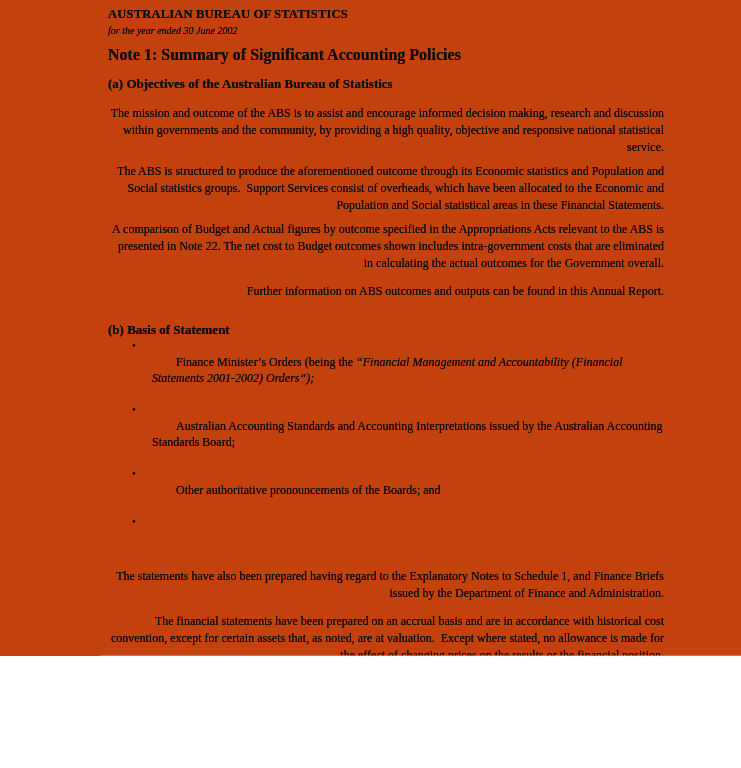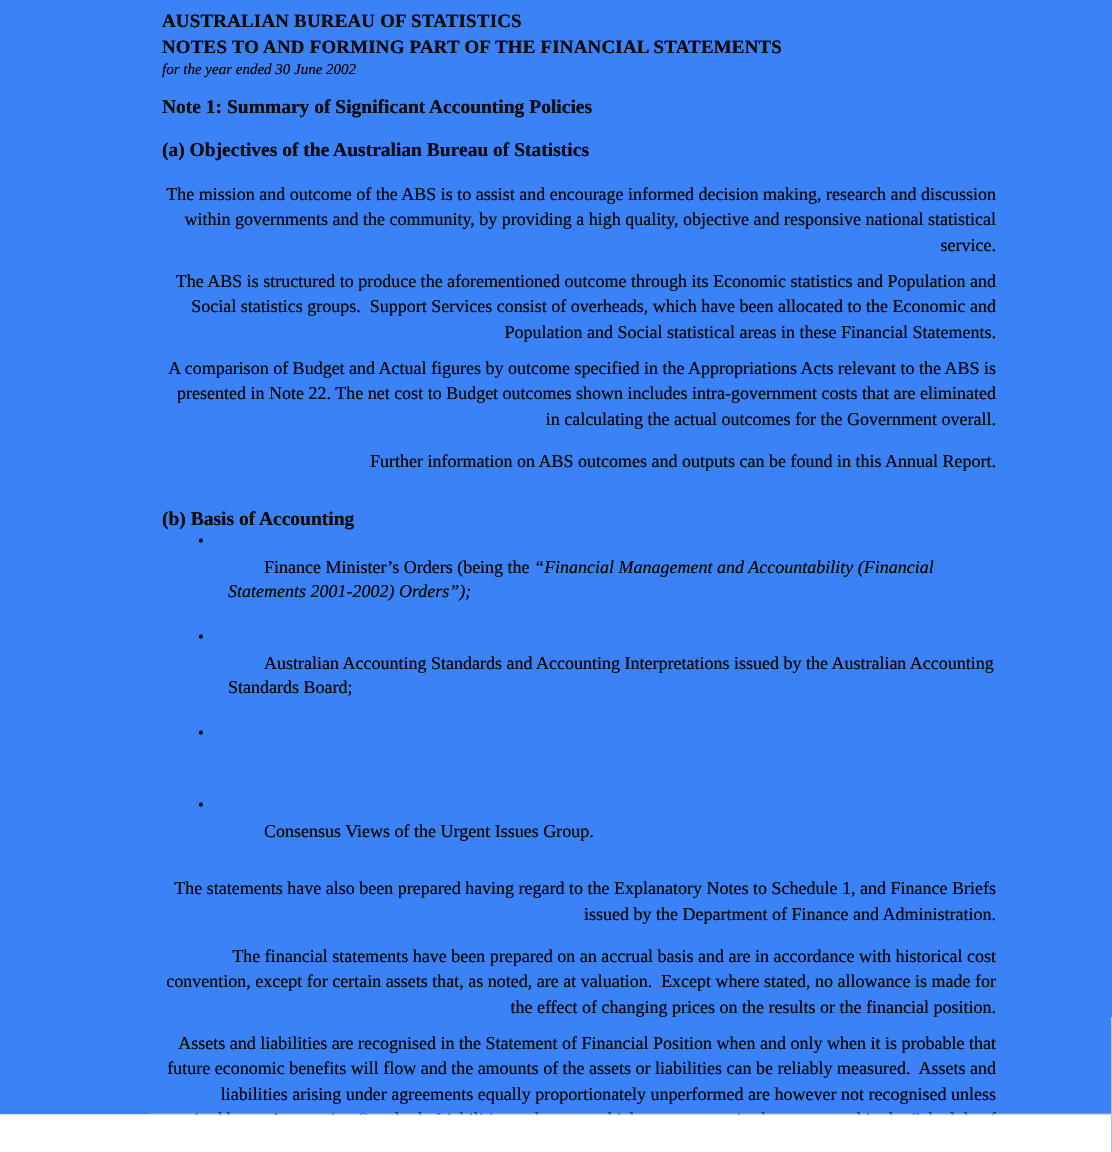--- a/index.html
+++ b/index.html
@@ -1,20 +1,20 @@
 <!DOCTYPE html>
 <html><head>
 <meta charset="utf-8">
 <style>
   html, body { margin: 0; padding: 0; background: #ffffff; }
   .page {
     position: relative;
     width: 741px;
-    height: 743px;
-    background: #3b82f6;
+    height: 656px;
+    background: #c2410c;
     overflow: hidden;
     font-family: "Liberation Serif", "DejaVu Serif", serif;
     color: #0e0e0e;
     text-shadow: 0 0 0.35px rgba(0,0,0,0.85);
   }
   .content {
     position: absolute;
     left: 108px;
     top: 6px;
     width: 556px;
@@ -24,21 +24,21 @@
     font-weight: bold;
     line-height: 16.5px;
     letter-spacing: 0.15px;
   }
   .h-period {
     font-size: 10px;
     font-style: italic;
     line-height: 16px;
   }
   .h-note {
-    font-size: 13px;
+    font-size: 16px;
     font-weight: bold;
     line-height: 17px;
     margin-top: 7px;
   }
   .h-section {
     font-size: 13px;
     font-weight: bold;
     line-height: 17px;
   }
   .para {
@@ -79,48 +79,47 @@
   .mt13 { margin-top: 13px; }
   .mt21 { margin-top: 21px; }
 </style>
 </head>
 <body>
 
 <div class="page">
   <div class="content">
 
     <div class="h-org">AUSTRALIAN BUREAU OF STATISTICS</div>
-    <div class="h-title">NOTES TO AND FORMING PART OF THE FINANCIAL STATEMENTS</div>
     <div class="h-period">for the year ended 30 June 2002</div>
 
     <div class="h-note">Note 1: Summary of Significant Accounting Policies</div>
 
     <div class="h-section mt12">(a) Objectives of the Australian Bureau of Statistics</div>
 
     <p class="para mt13">The mission and outcome of the ABS is to assist and encourage informed decision making, research and discussion within governments and the community, by providing a high quality, objective and responsive national statistical service.</p>
     <p class="para mt7">The ABS is structured to produce the aforementioned outcome through its Economic statistics and Population and Social statistics groups.  Support Services consist of overheads, which have been allocated to the Economic and Population and Social statistical areas in these Financial Statements.</p>
     <p class="para mt7">A comparison of Budget and Actual figures by outcome specified in the Appropriations Acts relevant to the ABS is presented in Note 22. The net cost to Budget outcomes shown includes intra-government costs that are eliminated in calculating the actual outcomes for the Government overall.</p>
     <p class="para mt11">Further information on ABS outcomes and outputs can be found in this Annual Report.</p>
 
-    <div class="h-section mt21">(b) Basis of Accounting</div>
+    <div class="h-section mt21">(b) Basis of Statement</div>
 
 
 
     <div class="bullets">
       <div class="bullet-item">
         <span class="bullet">•</span><span>Finance Minister’s Orders (being the </span><span class="it">“Financial Management and Accountability (Financial Statements 2001-2002) Orders”);</span>
       </div>
       <div class="bullet-item">
         <span class="bullet">•</span><span>Australian Accounting Standards and Accounting Interpretations issued by the Australian Accounting Standards Board;</span>
       </div>
       <div class="bullet-item">
-        <span class="bullet">•</span>
+        <span class="bullet">•</span><span>Other authoritative pronouncements of the Boards; and</span>
       </div>
       <div class="bullet-item">
-        <span class="bullet">•</span><span>Consensus Views of the Urgent Issues Group.</span>
+        <span class="bullet">•</span>
       </div>
     </div>
 
     <p class="para mt6">The statements have also been prepared having regard to the Explanatory Notes to Schedule 1, and Finance Briefs issued by the Department of Finance and Administration.</p>
     <p class="para mt11">The financial statements have been prepared on an accrual basis and are in accordance with historical cost convention, except for certain assets that, as noted, are at valuation.  Except where stated, no allowance is made for the effect of changing prices on the results or the financial position.</p>
     <p class="para mt7">Assets and liabilities are recognised in the Statement of Financial Position when and only when it is probable that future economic benefits will flow and the amounts of the assets or liabilities can be reliably measured.  Assets and liabilities arising under agreements equally proportionately unperformed are however not recognised unless required by an Accounting Standard.  Liabilities and assets, which are unrecognised, are reported in the Schedule of Commitments and the Schedule of Contingencies (other than remote contingencies, which are reported at Note 13).</p>
 
   </div>
 
   <div class="scan-edge"></div>

